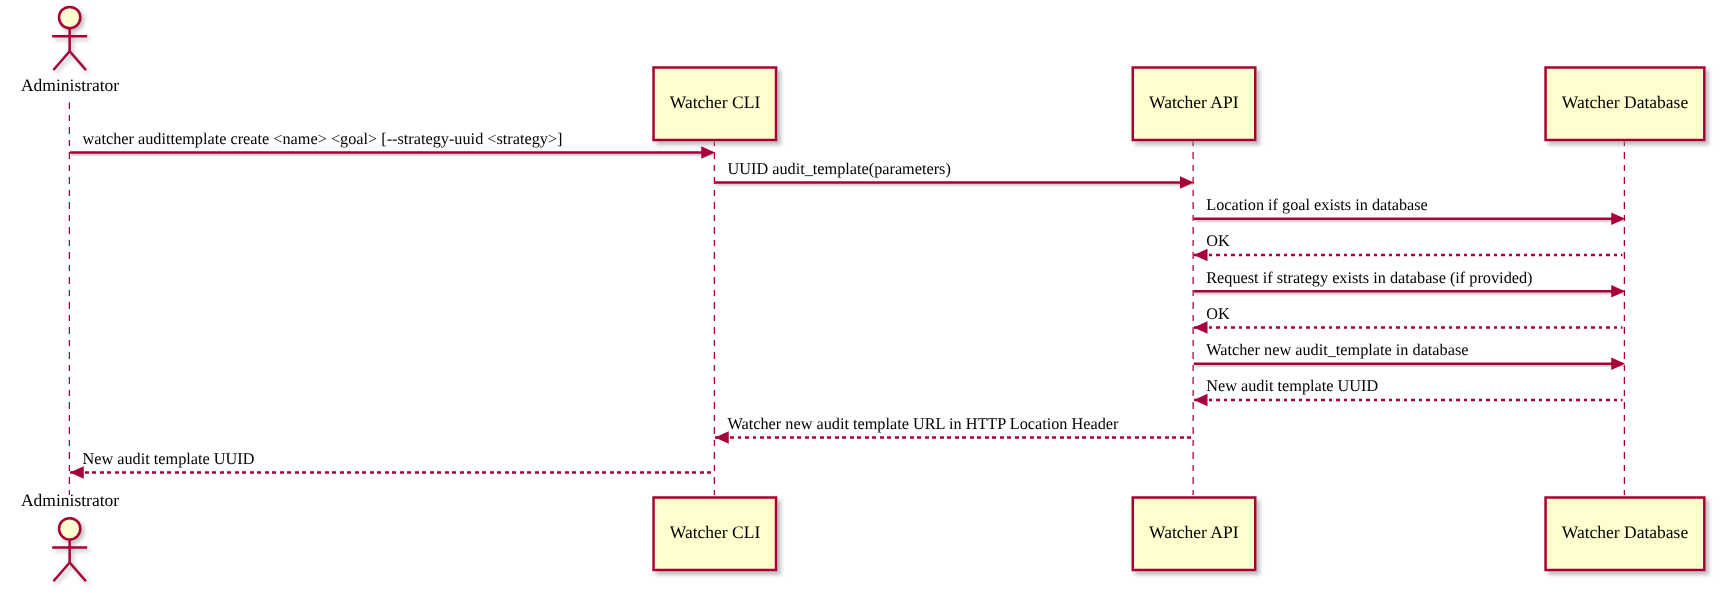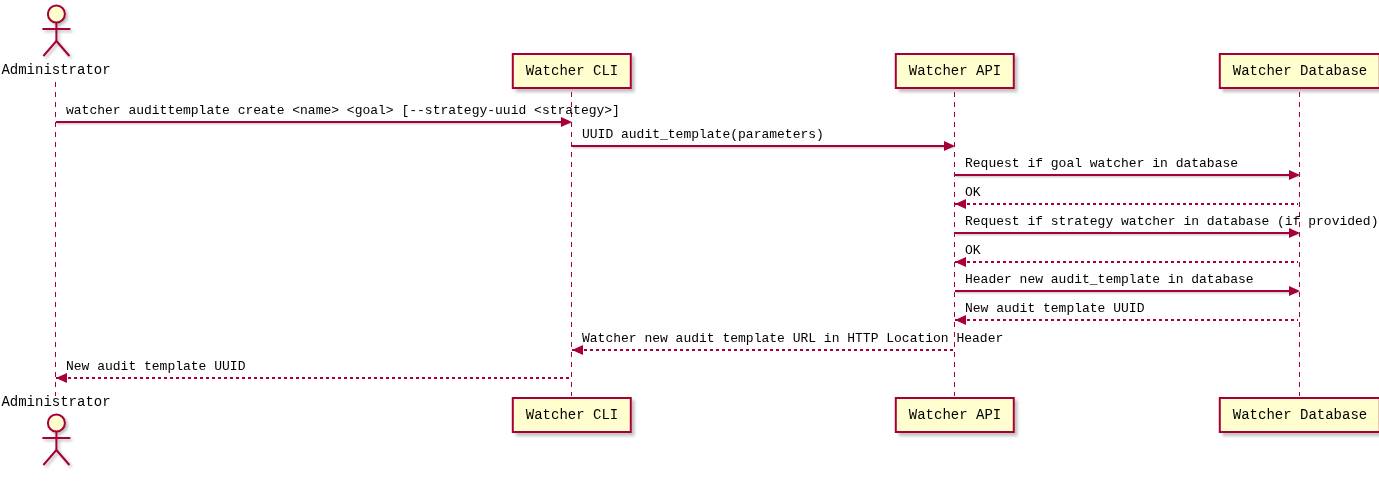--- a/index.html
+++ b/index.html
@@ -1,24 +1,24 @@
 <!DOCTYPE html>
 <html><head>
 <meta charset="utf-8">
 <style>
   html,body{margin:0;padding:0;background:#ffffff;}
   #diagram{
     position:relative;width:1379px;height:483px;background:#ffffff;overflow:hidden;
-    font-family:Liberation Mono, monospace;color:#000;
+    font-family:Liberation Serif, serif;color:#000;
   }
   
   .pbox{
     position:absolute;transform:translateX(-50%);
     background:#FEFECE;border:2px solid #A80036;
-    padding:8px 12px;font-size:14px;line-height:16px;white-space:nowrap;
+    padding:20px 12px;font-size:14px;line-height:16px;white-space:nowrap;
     box-shadow:3px 3px 3px rgba(140,140,140,.55);
   }
   
   .lifeline{
     position:absolute;top:82px;height:314px;width:1px;
     background:repeating-linear-gradient(180deg,#A80036 0 5px,transparent 5px 10px);
   }
   
   .actor-wrap{position:absolute;transform:translateX(-50%);display:flex;flex-direction:column;align-items:center;}
   .actor-svg{filter:drop-shadow(2.5px 2.5px 1.5px rgba(140,140,140,.6));}
@@ -78,41 +78,41 @@
         <div class="msg-label" style="left: 66px; top: 103px;">watcher audittemplate create &lt;name&gt; &lt;goal&gt; [--strategy-uuid &lt;strategy&gt;]</div>
         <div class="msg-line solid" style="left: 56px; top: 121px; width: 514px;"></div>
         <div class="arrow right" style="left: 561px; top: 117px;"></div>
       </div>
       <div>
         <div class="msg-label" style="left: 582px; top: 127px;">UUID audit_template(parameters)</div>
         <div class="msg-line solid" style="left: 572px; top: 145px; width: 381px;"></div>
         <div class="arrow right" style="left: 944px; top: 141px;"></div>
       </div>
       <div>
-        <div class="msg-label" style="left: 965px; top: 156px;">Request if goal watcher in database</div>
+        <div class="msg-label" style="left: 965px; top: 156px;">Location if goal exists in database</div>
         <div class="msg-line solid" style="left: 955px; top: 174px; width: 343px;"></div>
         <div class="arrow right" style="left: 1289px; top: 170px;"></div>
       </div>
       <div>
         <div class="msg-label" style="left: 965px; top: 185px;">OK</div>
         <div class="msg-line dashed" style="left: 955px; top: 203px; width: 343px;"></div>
         <div class="arrow left" style="left: 955px; top: 199px;"></div>
       </div>
       <div>
-        <div class="msg-label" style="left: 965px; top: 214px;">Request if strategy watcher in database (if provided)</div>
+        <div class="msg-label" style="left: 965px; top: 214px;">Request if strategy exists in database (if provided)</div>
         <div class="msg-line solid" style="left: 955px; top: 232px; width: 343px;"></div>
         <div class="arrow right" style="left: 1289px; top: 228px;"></div>
       </div>
       <div>
         <div class="msg-label" style="left: 965px; top: 243px;">OK</div>
         <div class="msg-line dashed" style="left: 955px; top: 261px; width: 343px;"></div>
         <div class="arrow left" style="left: 955px; top: 257px;"></div>
       </div>
       <div>
-        <div class="msg-label" style="left: 965px; top: 272px;">Header new audit_template in database</div>
+        <div class="msg-label" style="left: 965px; top: 272px;">Watcher new audit_template in database</div>
         <div class="msg-line solid" style="left: 955px; top: 290px; width: 343px;"></div>
         <div class="arrow right" style="left: 1289px; top: 286px;"></div>
       </div>
       <div>
         <div class="msg-label" style="left: 965px; top: 301px;">New audit template UUID</div>
         <div class="msg-line dashed" style="left: 955px; top: 319px; width: 343px;"></div>
         <div class="arrow left" style="left: 955px; top: 315px;"></div>
       </div>
       <div>
         <div class="msg-label" style="left: 582px; top: 331px;">Watcher new audit template URL in HTTP Location Header</div>

